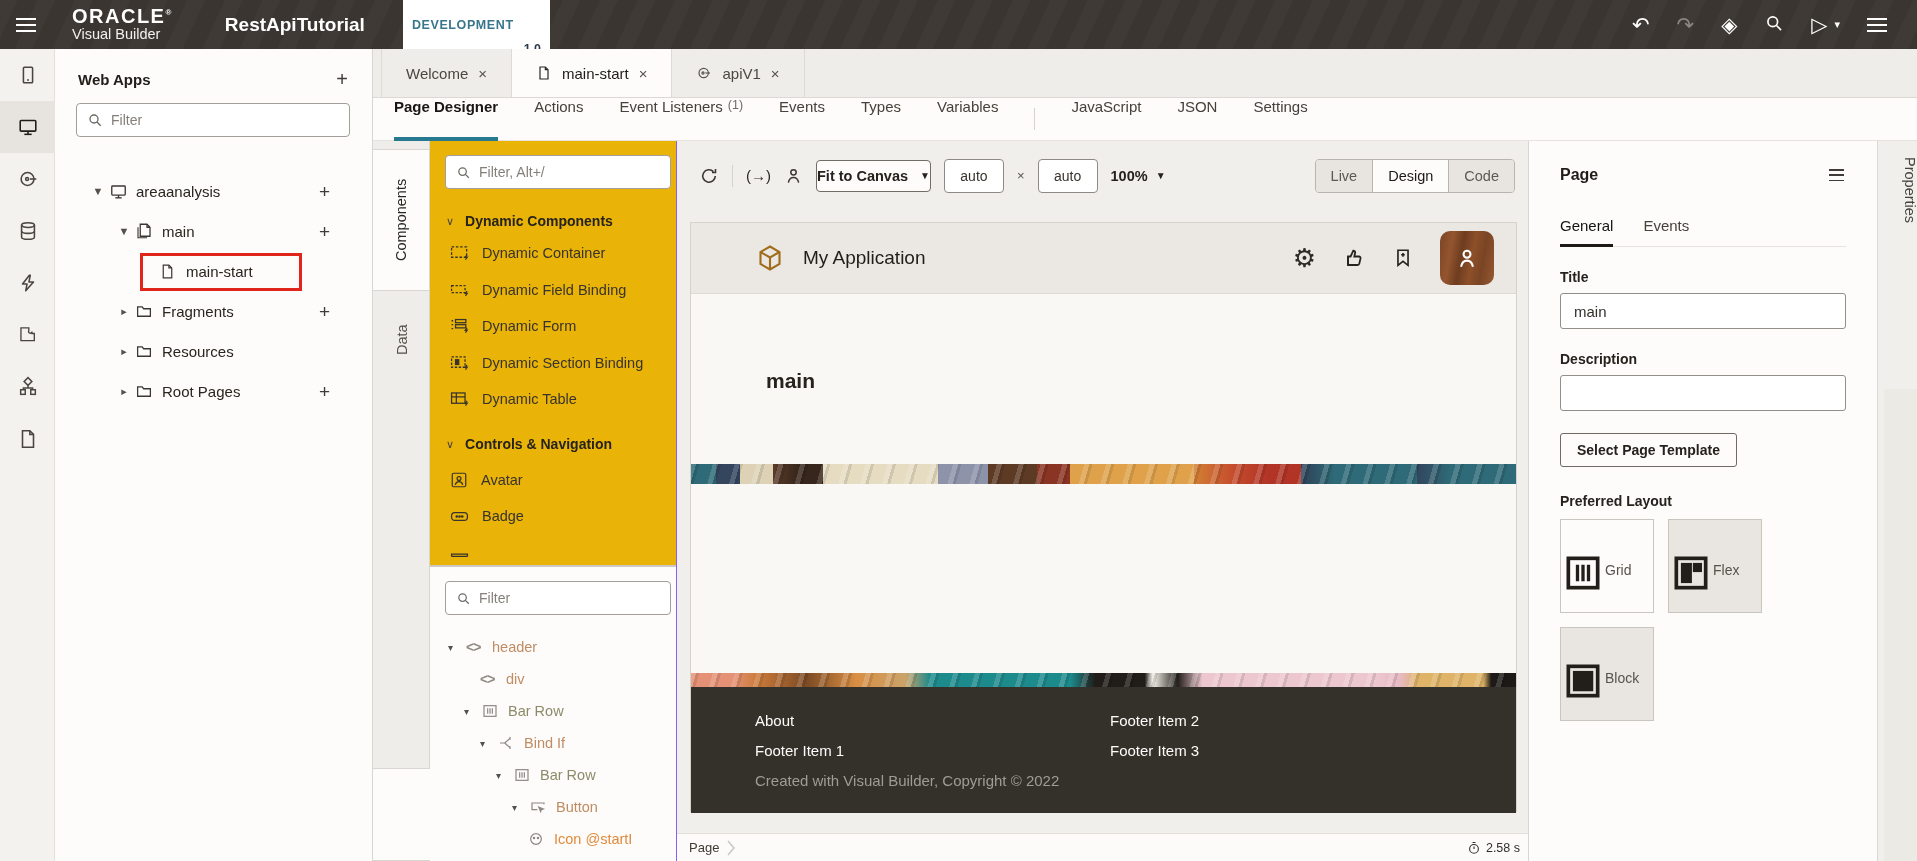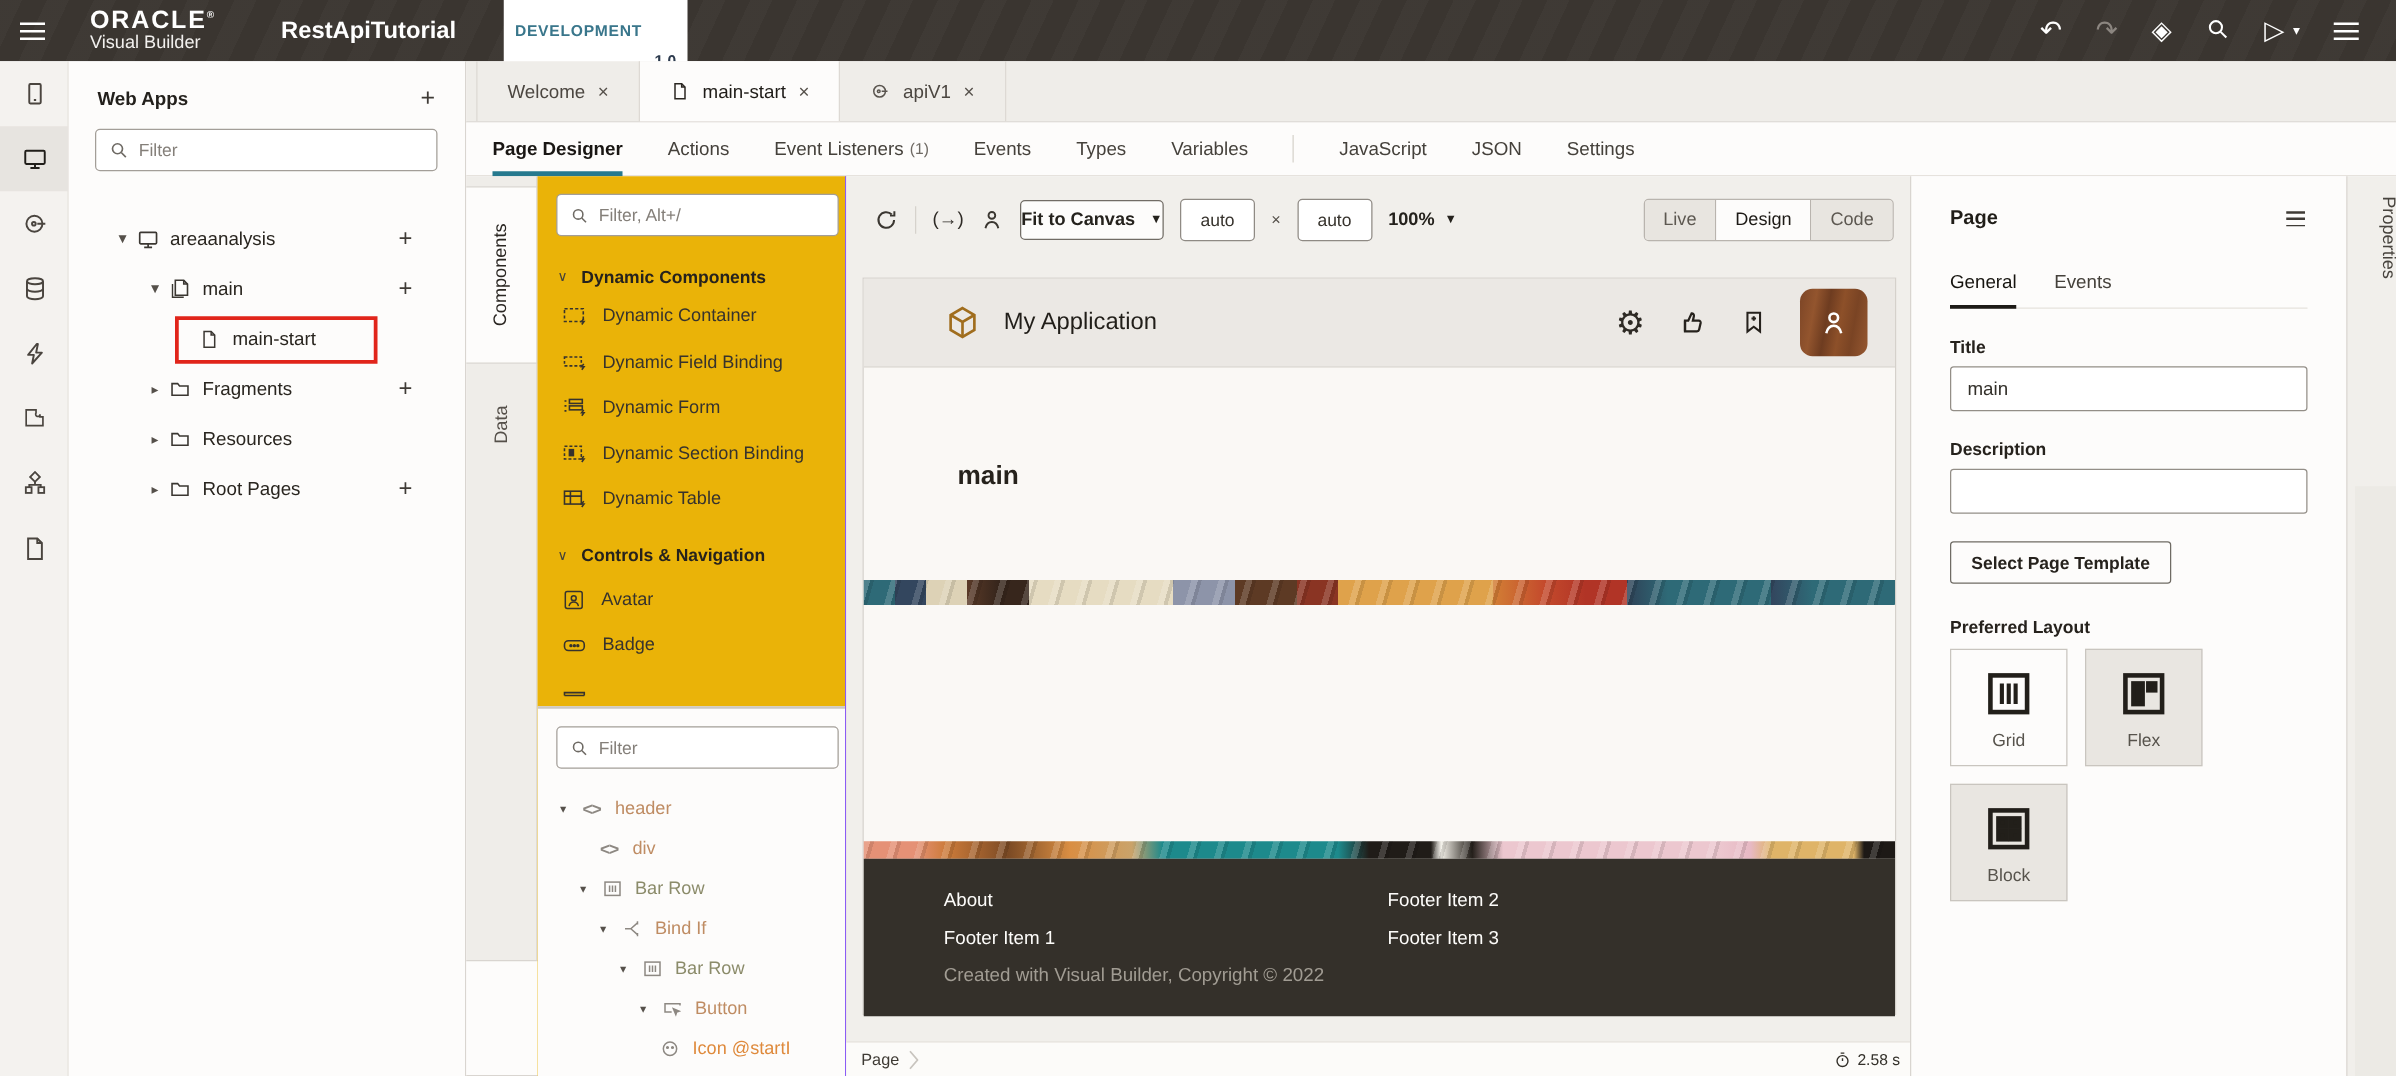--- a/index.html
+++ b/index.html
@@ -54,21 +54,21 @@
   .main { position:absolute; left:373px; top:49px; width:1544px; height:812px; }
 
   .edtabs { position:absolute; left:0; top:0; right:0; height:49px; background:#efede9; border-bottom:1px solid #dcd8d3; display:flex; }
   .edtab { display:flex; align-items:center; gap:10px; padding:0 24px; font-size:15px; color:#4b4640; border-right:1px solid #ddd9d4; cursor:pointer; }
   .edtab:first-child { border-left:1px solid #ddd9d4; margin-left:8px; }
   .edtab.active { background:#fdfcfb; color:#1f1c18; border-right:1px solid #ddd9d4; }
   .edtab .x { font-size:15px; color:#56514b; }
   .edtab svg { flex:none; }
 
   .destabs { position:absolute; left:0; top:49px; right:0; height:43px; background:#fdfcfb; border-bottom:1px solid #e6e2dd; display:flex; align-items:center; gap:36px; padding:0 0 0 21px; }
-  .destab { position:relative; height:43px; display:flex; align-items:center; gap:5px; font-size:15px; color:#45413b; cursor:pointer; }
+  .destab { position:relative; height:43px; display:flex; align-items:flex-start; gap:5px; font-size:15px; color:#45413b; cursor:pointer; }
   .destab.active { font-weight:bold; color:#191613; }
   .destab.active::after { content:""; position:absolute; left:0; right:0; bottom:0; height:4px; background:#26798e; }
   .destab .cnt { font-size:12.5px; color:#6f6a64; }
   .vdiv { width:1px; height:22px; background:#d6d2cc; }
 
   .work { position:absolute; left:0; top:92px; right:0; height:720px; }
 
   
   .strip { position:absolute; left:0; top:0; width:57px; height:720px; background:#efede9; border-right:1px solid #d9d5d0; }
   .vtab { position:absolute; left:0; width:57px; display:flex; align-items:center; justify-content:center;
@@ -151,21 +151,21 @@
   .pp-head { display:flex; align-items:center; margin-top:24px; }
   .pp-title { font-size:16px; font-weight:bold; color:#201d18; }
   .pp-tabs { display:flex; gap:30px; margin-top:32px; border-bottom:1px solid #e6e2dd; }
   .pp-tab { font-size:15px; color:#45413b; padding-bottom:12px; position:relative; cursor:pointer; }
   .pp-tab.active { color:#16140f; }
   .pp-tab.active::after { content:""; position:absolute; left:0; right:0; bottom:-1px; height:3px; background:#1d1a16; }
   .pp-label { margin-top:22px; font-size:14px; font-weight:bold; color:#26221d; }
   .pp-input { margin-top:8px; width:100%; height:36px; border:1px solid #938e87; border-radius:3px; background:#fff; padding:0 13px; font-size:15px; color:#33302a; font-family:inherit; outline:0; }
   .pp-btn { margin-top:22px; background:#fdfcfb; border:1px solid #6f6b64; border-radius:3px; padding:8px 16px; font-size:14px; font-weight:bold; color:#26221d; cursor:pointer; font-family:inherit; }
   .tiles { margin-top:10px; display:grid; grid-template-columns:94px 94px; gap:14px; }
-  .tile { width:94px; height:94px; border:1px solid #c9c5bf; background:#fdfcfb; display:flex; flex-direction:column; align-items:center; cursor:pointer; }
+  .tile { width:94px; height:94px; border:1px solid #c9c5bf; background:#fdfcfb; display:flex; flex-direction:row; align-items:center; cursor:pointer; }
   .tile.shaded { background:#e9e6e1; }
   .tile svg { margin-top:13px; }
   .tile .tlabel { margin-top:7px; font-size:14px; color:#57534c; }
 
   .propstrip { position:absolute; left:1504px; top:0; width:40px; height:720px; background:#f1efeb; border-left:1px solid #dcd8d3; }
   .propstrip .vlabel { position:absolute; top:16px; left:0; width:40px; display:flex; justify-content:center; writing-mode:vertical-rl; font-size:14.5px; color:#47433d; }
   .propstrip .track { position:absolute; left:6px; top:248px; bottom:0; right:0; background:#eceae5; }
 </style>
 </head>
 <body>

